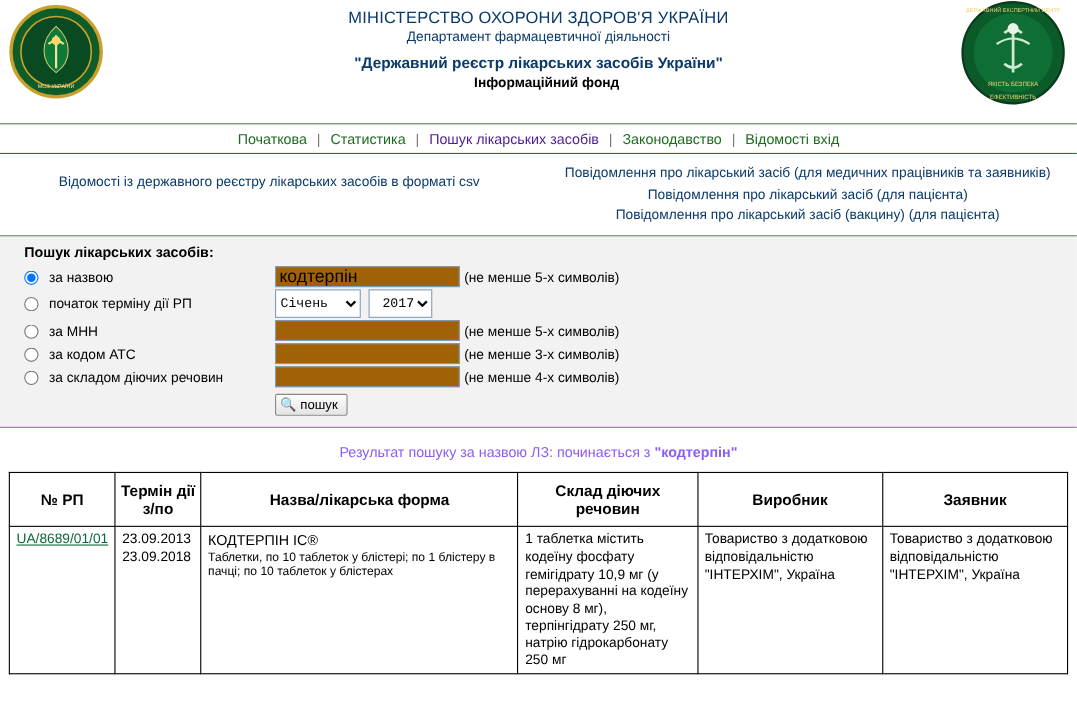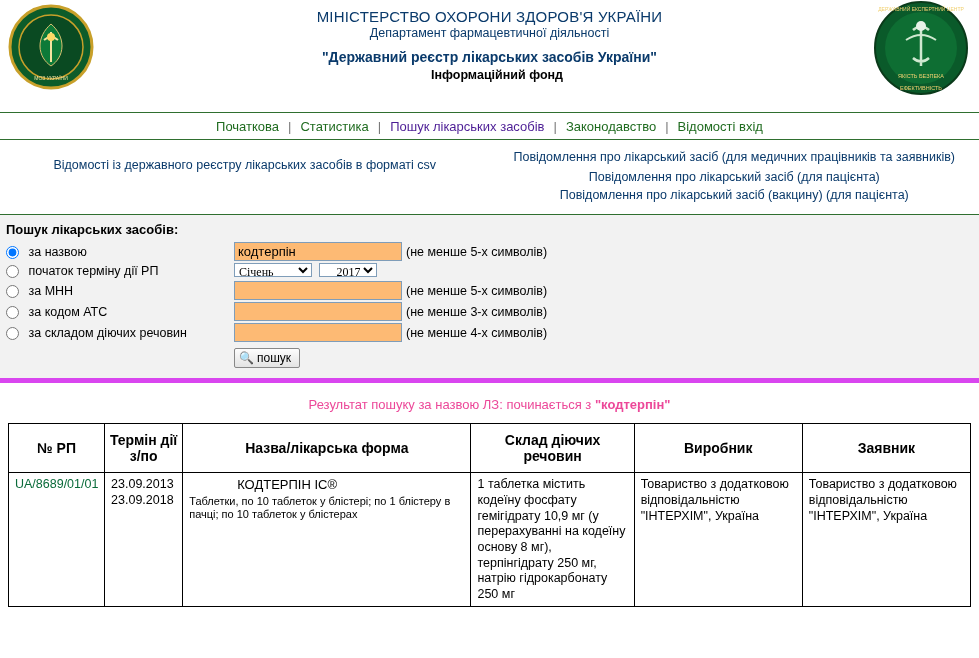--- a/index.html
+++ b/index.html
@@ -100,22 +100,22 @@
     line-height: 1.45;
     padding: 0 14px;
   }
   .info-col.left { padding-top: 8px; }
   .info-col a { color: #0a3a6b; text-decoration: none; }
   .info-col .divider-space { height: 2px; }
 
   
   .search-panel {
     background: #f2f2f2;
-    border-bottom: 5px solid #d946ef;
-    padding: 5px 0 9px 0;
+    border-bottom: 1px solid #d946ef;
+    padding: 5px 0 9px 16px;
   }
   .search-title {
     font-weight: bold;
     font-size: 13px;
     padding: 2px 0 4px 6px;
     color: #000;
   }
   table.search-table {
     border-collapse: collapse;
     margin-left: 4px;
@@ -125,53 +125,53 @@
     vertical-align: middle;
     font-size: 12.5px;
   }
   td.opt-label { width: 230px; line-height: 1.15; }
   td.opt-label label { cursor: default; }
   input[type=radio] { margin: 0 6px 0 2px; vertical-align: middle; }
   .txt {
     width: 168px;
     height: 19px;
     border: 1px solid #7f9db9;
-    font-size: 13px;
+    font-size: 16px;
     padding: 1px 3px;
-    background: #fdba74;
+    background: #a16207;
     font-family: "Liberation Sans", sans-serif;
   }
   .hint { font-size: 12px; color: #000; padding-left: 4px; }
   select.sel {
     font-size: 12px;
-    height: 14px;
+    height: 26px;
     border: 1px solid #7f9db9;
     background: #fff;
-    font-family: Liberation Serif, serif;
+    font-family: Liberation Mono, monospace;
   }
   select.month { width: 78px; }
   select.year  { width: 58px; margin-left: 4px; text-align: right; }
   .btn-search {
     margin-top: 4px;
     font-size: 12px;
     padding: 2px 8px 2px 4px;
     border: 1px solid #888;
     background: linear-gradient(#fdfdfd,#e3e3e3);
     border-radius: 2px;
     font-family: "Liberation Sans", sans-serif;
     cursor: pointer;
   }
   .btn-search .mag { margin-right: 3px; }
 
   
   .result-heading {
     text-align: center;
     font-size: 13px;
     padding: 14px 0 11px 0;
-    color: #ec4899;
+    color: #8b5cf6;
   }
   .result-heading b { font-weight: bold; }
 
   
   table.results {
     border-collapse: collapse;
     width: 963px;
     margin: 0 8px;
     table-layout: fixed;
   }
@@ -190,23 +190,23 @@
     padding: 4px 6px;
     vertical-align: top;
     line-height: 1.25;
   }
   .col-rp    { width: 96px; }
   .col-term  { width: 78px; }
   .col-name  { width: 288px; }
   .col-comp  { width: 163px; }
   .col-manu  { width: 168px; }
   .col-appl  { width: 168px; margin-left: 48px; }
-  td.cell-rp { color: #0a6b3a; }
+  td.cell-rp { color: #0a6b3a; text-decoration: underline; }
   td.cell-term { white-space: pre-line; }
-  .drug-name { font-size: 13px; margin-left: 48px; }
+  .drug-name { font-size: 13px; }
   .drug-form { font-size: 11px; line-height: 1.2; display: block; margin-top: 1px; }
 </style>
 </head>
 <body>
 
 <div class="header">
 
   <div class="emblem-left">
     <svg width="86" height="86" viewBox="0 0 86 86">
       <circle cx="43" cy="43" r="41" fill="#0d5c2a" stroke="#c8a02a" stroke-width="3"></circle>

